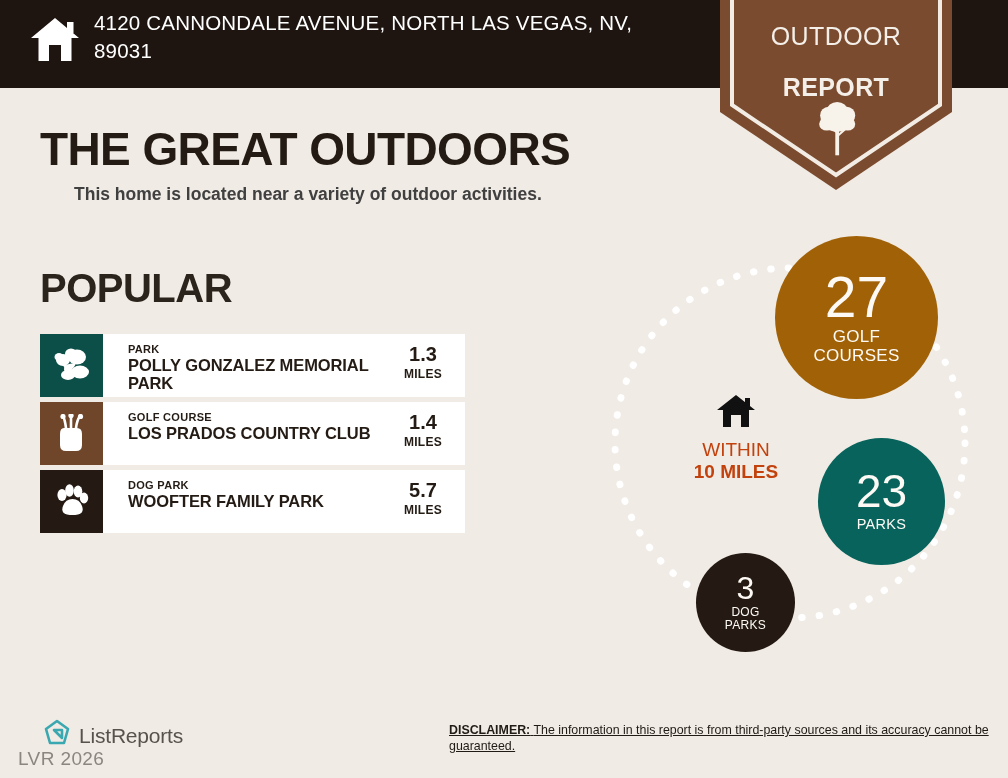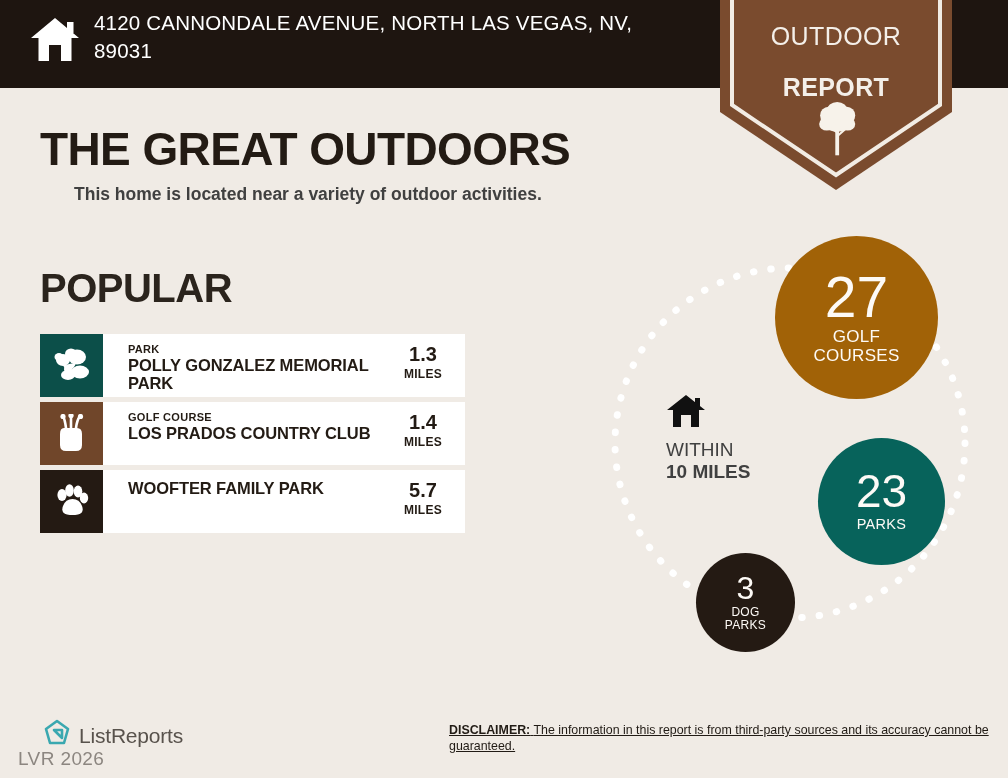--- a/index.html
+++ b/index.html
@@ -133,21 +133,21 @@
 
   #bubble-dog {
     left: 106px; top: 325px; width: 99px; height: 99px;
     background: #241a13;
   }
   #bubble-dog .bnum { font-size: 32px; }
   #bubble-dog .blab { font-size: 12px; margin-top: 2px; }
 
   .within {
     position: absolute; left: 76px; top: 165px;
-    width: 140px; color: #404040;
+    width: 140px; text-align: center; color: #c2410c;
   }
   .within-icon { display: block; margin: 0 auto 6px; }
   .within .w1 { font-size: 19px; font-weight: 400; line-height: 1.15; }
   .within .w2 { font-size: 19px; font-weight: 700; line-height: 1.15; }
 
   
   .logo {
     position: absolute; left: 42px; top: 718px;
     display: flex; align-items: center; gap: 7px;
   }
@@ -263,20 +263,21 @@
           <g fill="#ffffff">
             <ellipse cx="8" cy="11" rx="4.6" ry="6"></ellipse>
             <ellipse cx="15.5" cy="6.5" rx="4.3" ry="6.2"></ellipse>
             <ellipse cx="24" cy="7.5" rx="4.3" ry="6"></ellipse>
             <ellipse cx="30" cy="14" rx="4.2" ry="5.4"></ellipse>
             <path d="M18.5 15 q7 0 9.5 7 q2.5 7 -4 8.5 q-5.5 1.2 -11 0 q-6.5 -1.5 -4 -8.5 q2.5 -7 9.5 -7 z"></path>
           </g>
         </svg>
       </div>
       <div class="row-body">
+        <div class="row-cat">DOG PARK</div>
         <div class="row-name">WOOFTER FAMILY PARK</div>
       </div>
       <div class="row-dist">
         <div class="num">5.7</div>
         <div class="unit">MILES</div>
       </div>
     </div>
 
   </div>
 

